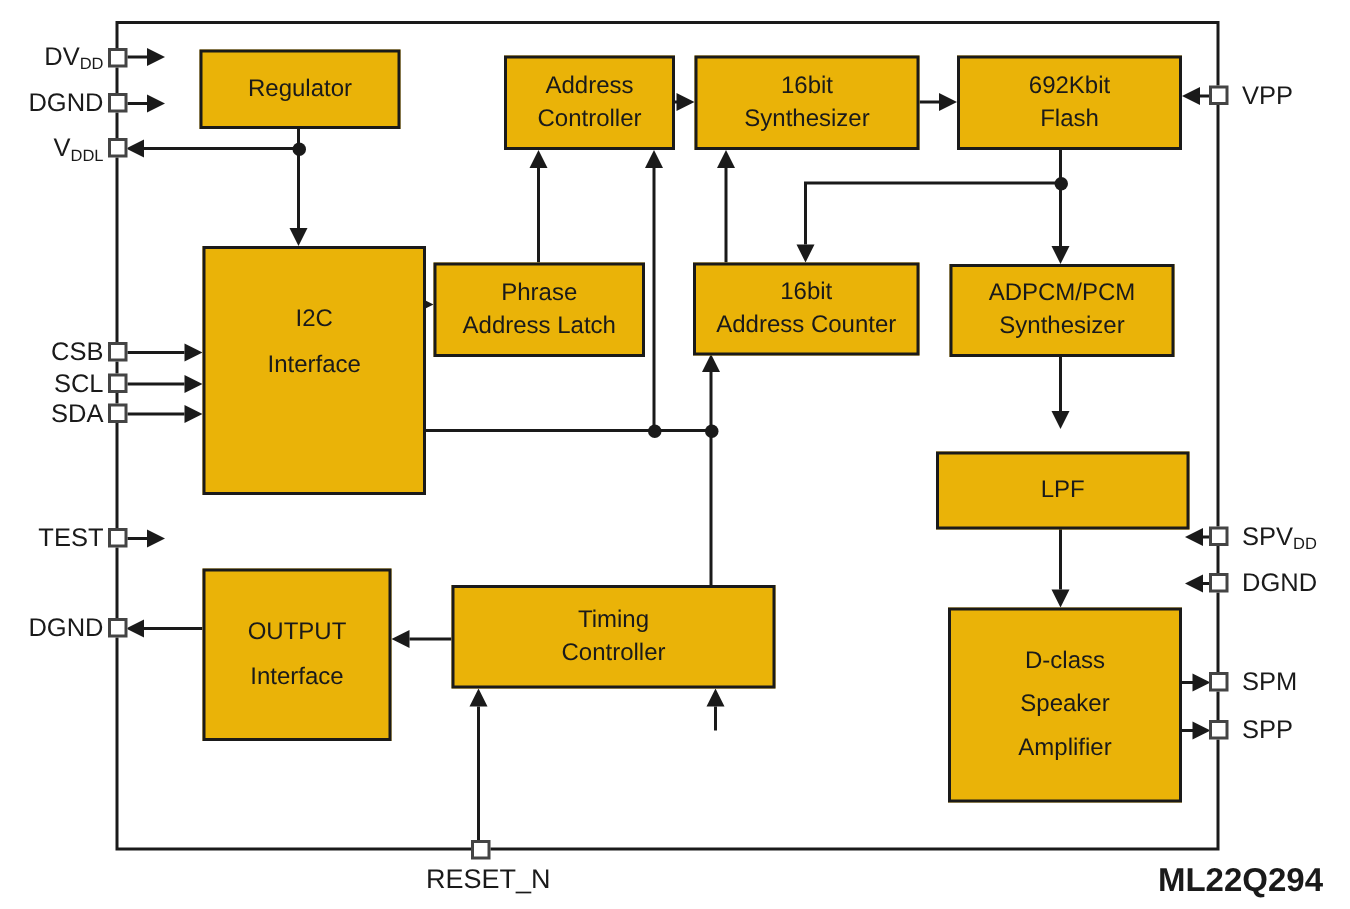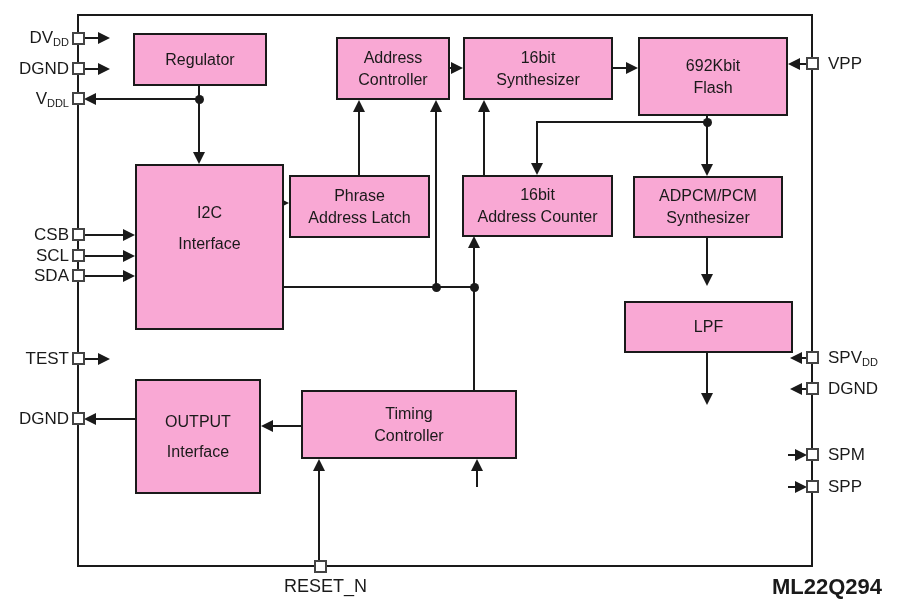--- a/index.html
+++ b/index.html
@@ -2,21 +2,21 @@
 <html><head>
 <meta charset="utf-8">
 <style>
   html,body{margin:0;padding:0;background:#fff;}
   .stage{
     position:relative;width:900px;height:606px;background:#fff;overflow:hidden;
     font-family:"Liberation Sans","DejaVu Sans",sans-serif;color:#1a1a1a;
   }
   .chip{position:absolute;left:77px;top:14px;width:736px;height:553px;border:2px solid #1a1a1a;box-sizing:border-box;}
   .block{
-    position:absolute;box-sizing:border-box;background:#f9a8d4;border:2px solid #1a1a1a;
+    position:absolute;box-sizing:border-box;background:#eab308;border:2px solid #1a1a1a;
     display:flex;flex-direction:column;align-items:center;justify-content:center;
     text-align:center;font-size:16px;line-height:20px;gap:2px;z-index:3;
   }
   .block span{display:block;}
   .h{position:absolute;height:2px;background:#1a1a1a;z-index:1;}
   .v{position:absolute;width:2px;background:#1a1a1a;z-index:1;}
   .ar,.al,.au,.ad{position:absolute;width:0;height:0;z-index:2;}
   .ar{border-top:6px solid transparent;border-bottom:6px solid transparent;border-left:12px solid #1a1a1a;}
   .al{border-top:6px solid transparent;border-bottom:6px solid transparent;border-right:12px solid #1a1a1a;}
   .au{border-left:6px solid transparent;border-right:6px solid transparent;border-bottom:12px solid #1a1a1a;}
@@ -128,21 +128,21 @@
     <span>Regulator</span>
   </div>
   <div class="block" style="left:336px;top:37px;width:114px;height:63px">
     <span>Address</span>
     <span>Controller</span>
   </div>
   <div class="block" style="left:463px;top:37px;width:150px;height:63px">
     <span>16bit</span>
     <span>Synthesizer</span>
   </div>
-  <div class="block" style="left:638px;top:37px;width:150px;height:79px">
+  <div class="block" style="left:638px;top:37px;width:150px;height:63px">
     <span>692Kbit</span>
     <span>Flash</span>
   </div>
   <div class="block gap-i2c" style="left:135px;top:164px;width:149px;height:166px">
     <span>I2C</span>
     <span>Interface</span>
   </div>
   <div class="block" style="left:289px;top:175px;width:141px;height:63px">
     <span>Phrase</span>
     <span>Address Latch</span>
@@ -158,20 +158,25 @@
   <div class="block" style="left:624px;top:301px;width:169px;height:52px">
     <span>LPF</span>
   </div>
   <div class="block gap-out" style="left:135px;top:379px;width:126px;height:115px">
     <span>OUTPUT</span>
     <span>Interface</span>
   </div>
   <div class="block" style="left:301px;top:390px;width:216px;height:69px">
     <span>Timing</span>
     <span>Controller</span>
+  </div>
+  <div class="block gap-dclass" style="left:632px;top:405px;width:156px;height:130px">
+    <span>D-class</span>
+    <span>Speaker</span>
+    <span>Amplifier</span>
   </div>
 
   <div class="pin" style="left:72px;top:32px"></div>
   <div class="pin" style="left:72px;top:62px"></div>
   <div class="pin" style="left:72px;top:92px"></div>
   <div class="pin" style="left:72px;top:228px"></div>
   <div class="pin" style="left:72px;top:249px"></div>
   <div class="pin" style="left:72px;top:269px"></div>
   <div class="pin" style="left:72px;top:352px"></div>
   <div class="pin" style="left:72px;top:412px"></div>

